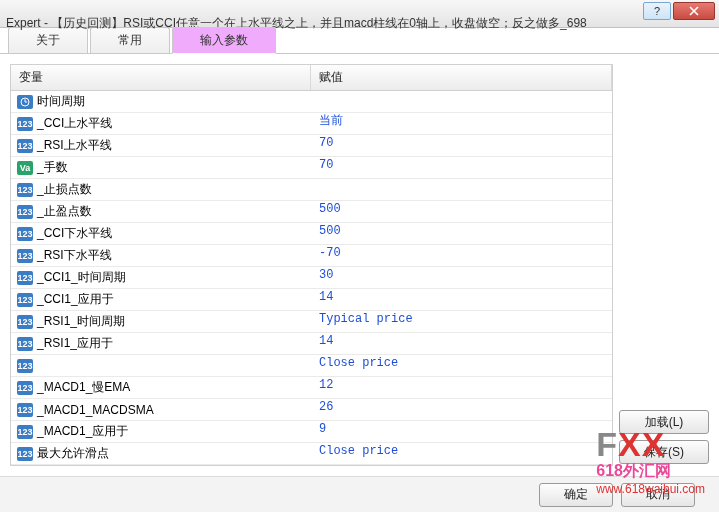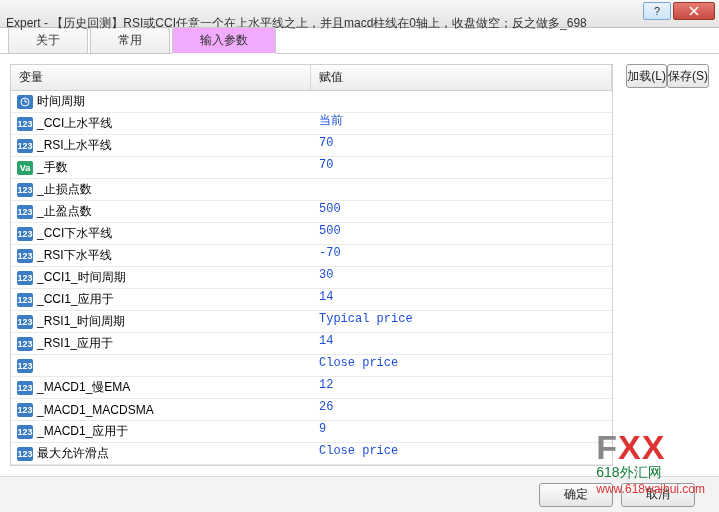--- a/index.html
+++ b/index.html
@@ -25,31 +25,31 @@
 .col-val { flex: 1; }
 .grid-body { overflow-y: auto; flex: 1; }
 .row { display: flex; border-bottom: 1px solid #eaeaea; height: 22px; align-items: center; }
 .row .cell-var { width: 300px; padding: 0 4px 0 6px; display: flex; align-items: center; gap: 4px; white-space: nowrap; overflow: hidden; }
 .row .cell-val { flex: 1; padding: 0 8px; font-family: "Courier New", monospace; color: #1d4ed8; white-space: nowrap; overflow: hidden; margin-top: 38px;}
 .ticon { width: 16px; height: 14px; border-radius: 2px; display: inline-flex; align-items: center; justify-content: center; font-size: 9px; color: #fff; font-family: Arial, sans-serif; font-weight: bold; flex-shrink:0;}
 .ticon.t-time { background: #3b7dc4; }
 .ticon.t-int { background: #3b7dc4; }
 .ticon.t-dbl { background: #2aa36a; }
 
-.side-btns { width: 90px; display: flex; flex-direction: row; justify-content: flex-end; padding-bottom: 2px;}
+.side-btns { width: 90px; display: flex; flex-direction: column; justify-content: flex-end; gap: 6px; padding-bottom: 2px;}
 .btn { height: 24px; border: 1px solid #9a9a9a; background: linear-gradient(to bottom,#fdfdfd,#e6e6e6); border-radius: 3px; font-size: 12px; color: #222; display: flex; align-items: center; justify-content: center; cursor:pointer;}
 .side-btns .btn.save { position: relative; }
 
 .footer { position: absolute; left:0; right:0; bottom: 0; height: 36px; background: #f3f3f3; border-top: 1px solid #dcdcdc; display: flex; align-items: center; justify-content: flex-end; gap: 8px; padding: 0 24px; }
 .footer .btn { width: 74px; }
 
 .watermark { position: absolute; right: 14px; bottom: 16px; pointer-events: none; }
 .watermark .fxx { font-size: 34px; font-weight: bold; color: #d33; letter-spacing: 1px; line-height: 1; }
 .watermark .fxx span.g { color: #888; }
-.watermark .sub { font-size: 14px; color: #15803d; font-weight: normal; }
+.watermark .sub { font-size: 16px; color: #ec4899; font-weight: bold; }
 .watermark .url { font-size: 12px; color: #d33; }
 </style>
 </head>
 <body>
 
 <div class="titlebar">
   <div class="title">Expert - 【历史回测】RSI或CCI任意一个在上水平线之上，并且macd柱线在0轴上，收盘做空；反之做多_698</div>
   <div class="win-btns">
     <div class="win-btn help">?</div>
     <div class="win-btn close">

